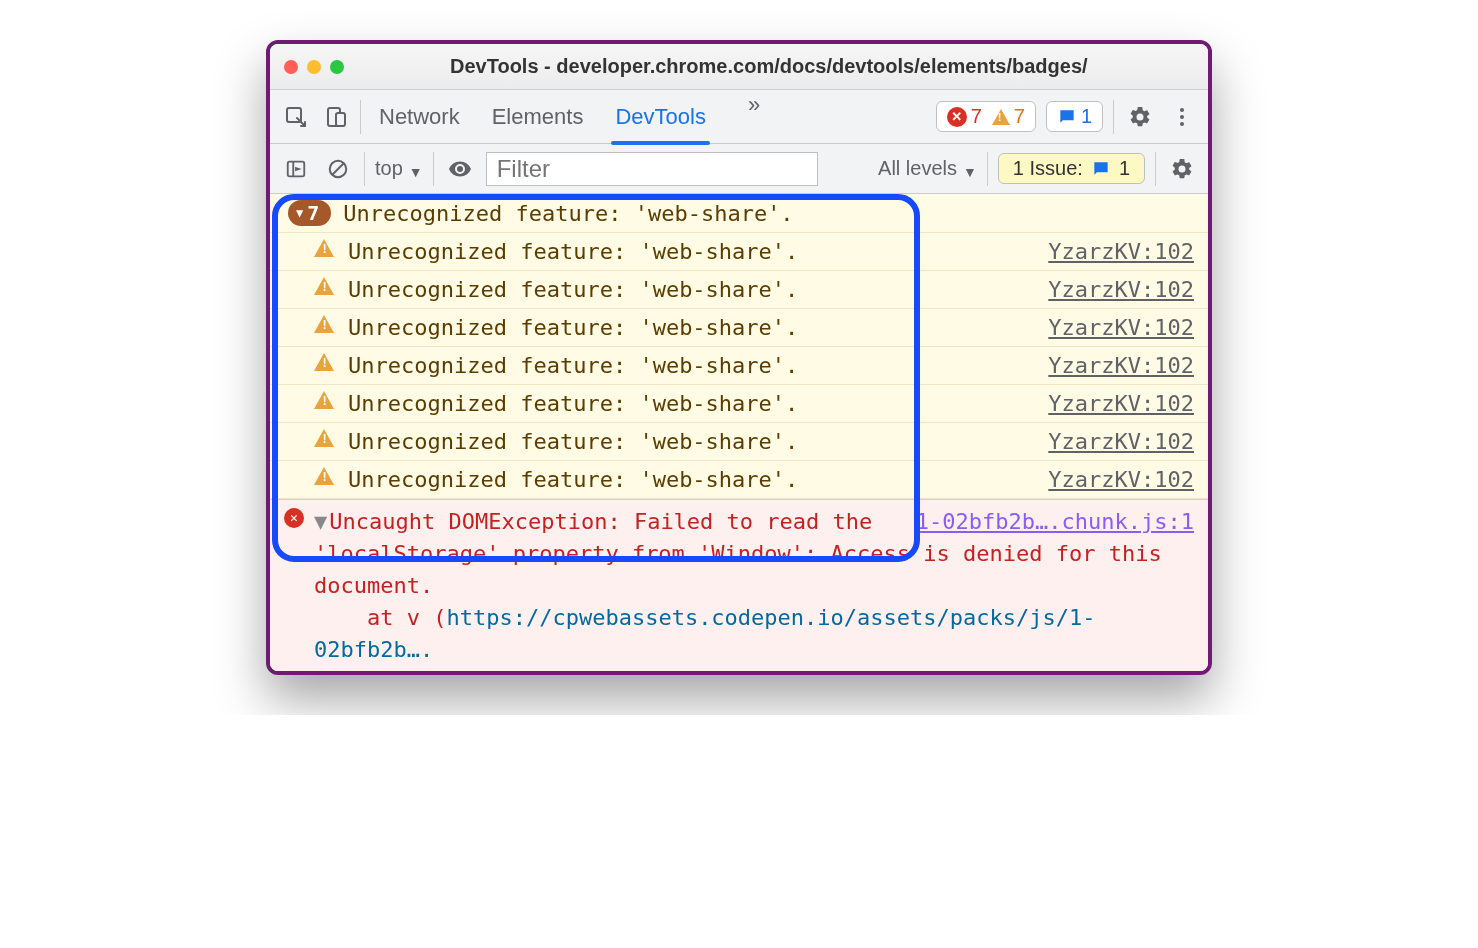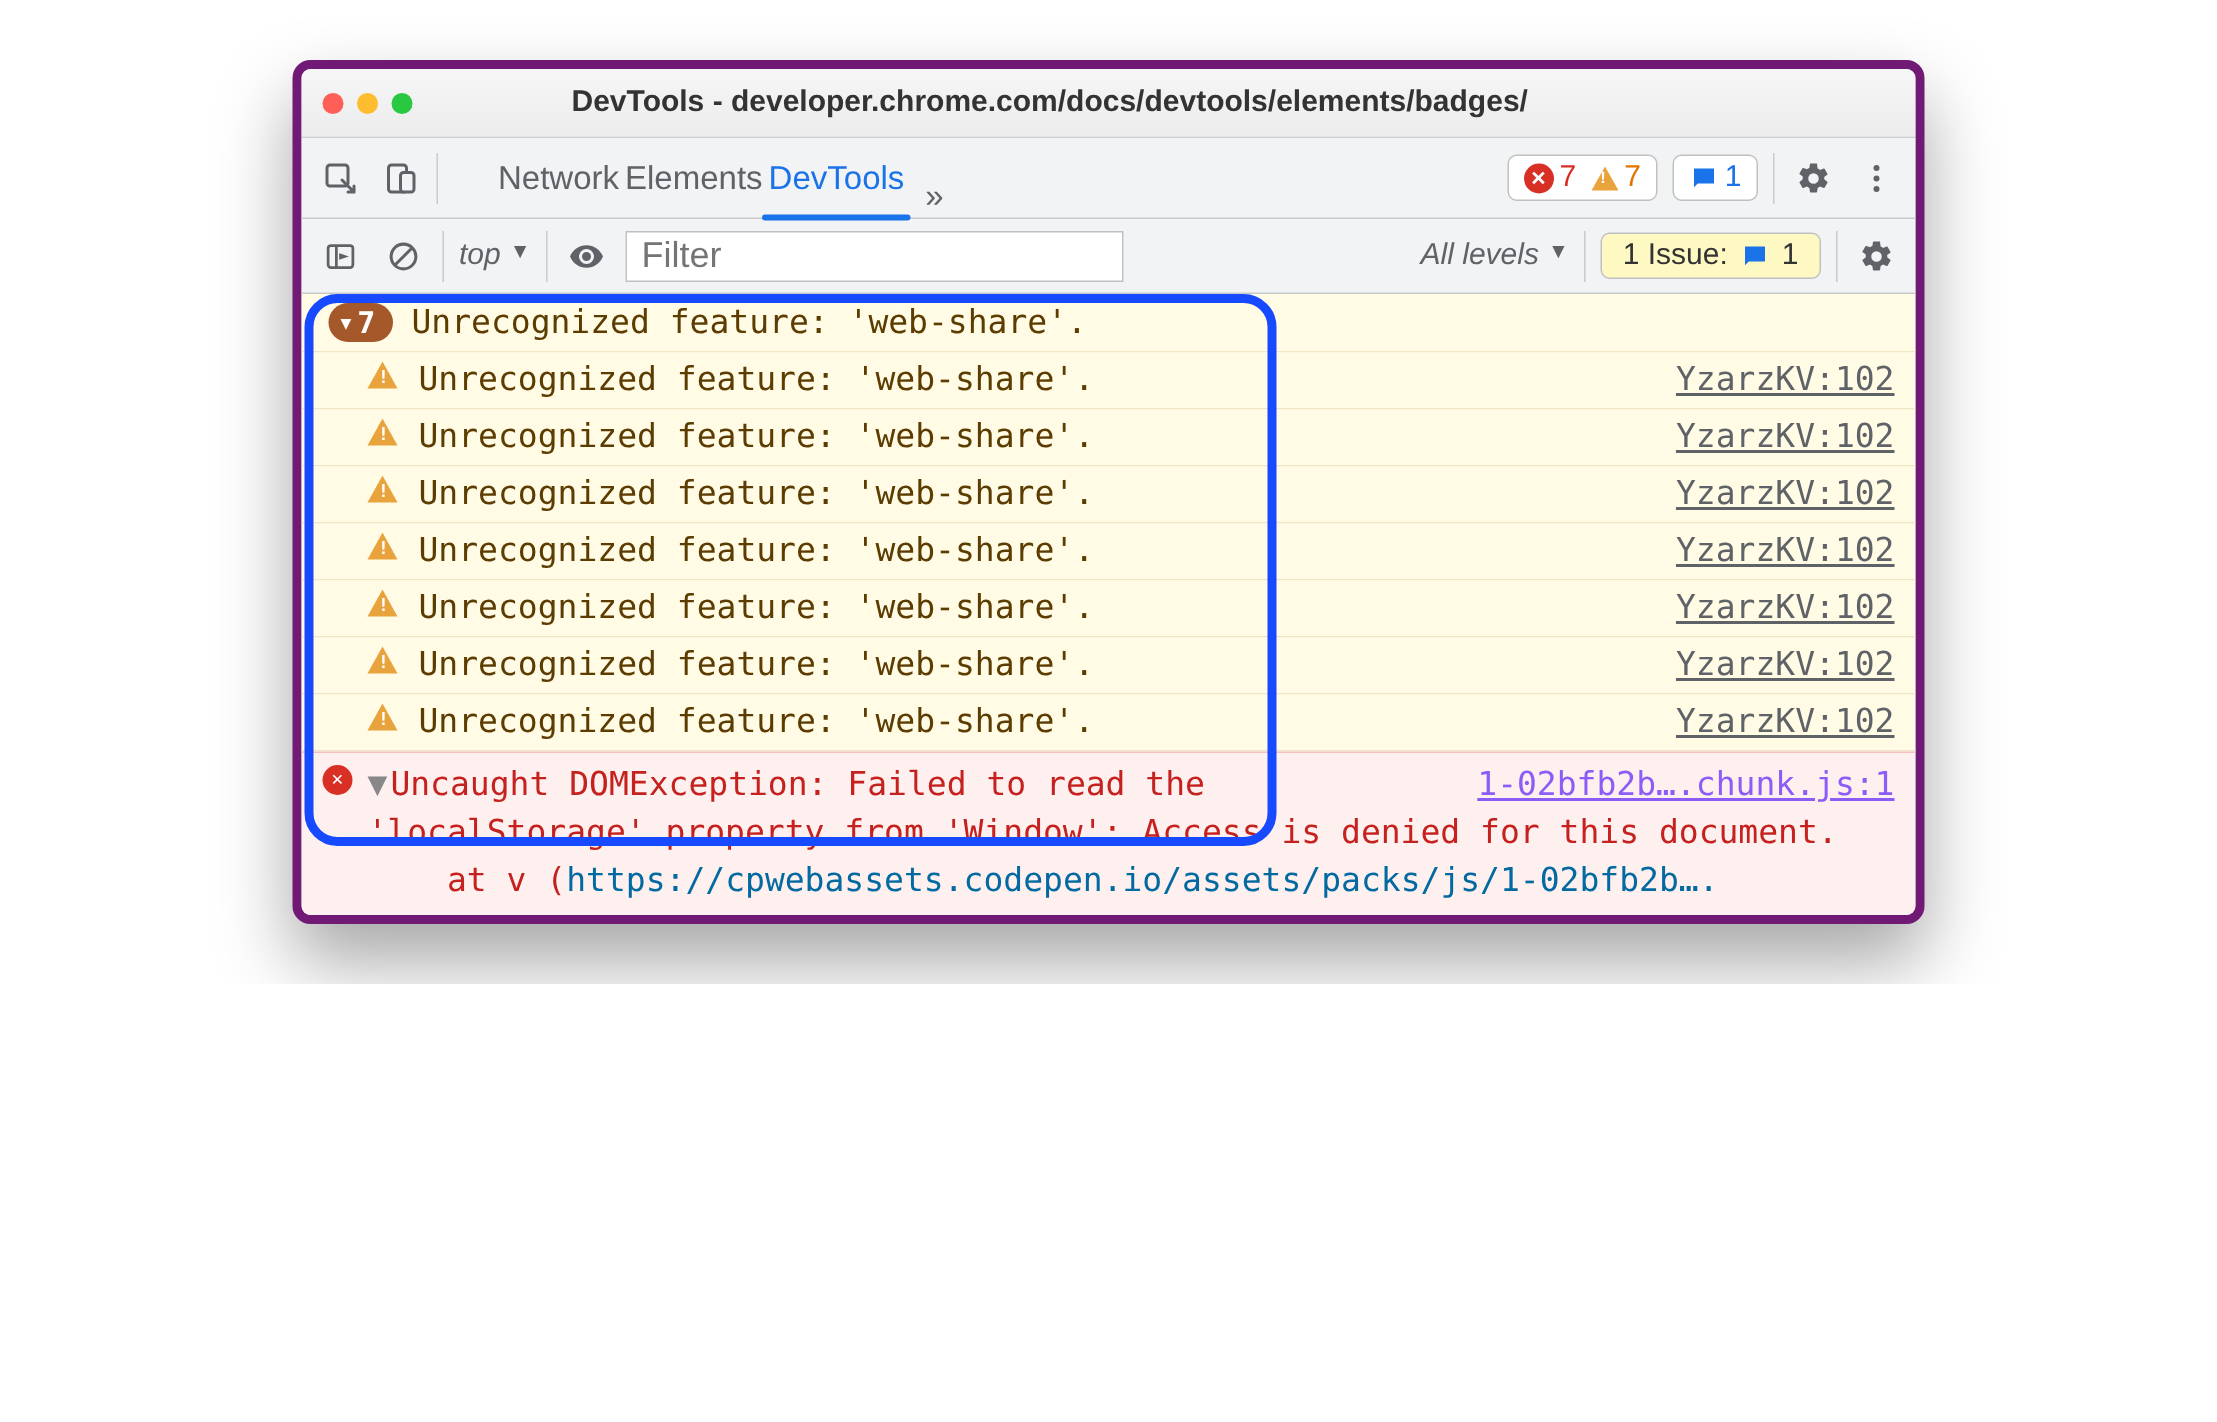--- a/index.html
+++ b/index.html
@@ -5,22 +5,22 @@
   * { box-sizing: border-box; margin: 0; padding: 0; }
   body {
     background: #fff;
     font-family: -apple-system, BlinkMacSystemFont, "Segoe UI", Helvetica, Arial, sans-serif;
     display: flex;
     justify-content: center;
     align-items: flex-start;
     padding: 40px;
   }
   .window {
-    width: 1088px;
-    border: 6px solid #701a75;
+    width: 946px;
+    border: 4px solid #701a75;
     border-radius: 12px;
     overflow: hidden;
     background: #fff;
     box-shadow: 0 25px 50px rgba(0,0,0,0.35);
     position: relative;
   }
   
   .titlebar {
     height: 46px;
     background: linear-gradient(#f6f6f6, #ececec);
@@ -45,21 +45,21 @@
     padding: 0 10px;
     gap: 8px;
     background: #f1f3f4;
   }
   .icon-btn {
     width: 32px; height: 32px;
     display: flex; align-items: center; justify-content: center;
     color: #5f6368;
     border-radius: 4px;
   }
-  .tabs { display: flex; margin-left: 30px; align-items: flex-end; }
+  .tabs { display: flex; gap: 28px; margin-left: 8px; align-items: flex-start; }
   .tab {
     font-size: 22px;
     color: #5f6368;
     padding: 12px 2px 12px 2px;
     position: relative;
   }
   .tab.active {
     color: #1a73e8;
   }
   .tab.active::after {
@@ -104,21 +104,21 @@
   }
   .filter-input {
     flex: 0 0 280px;
     height: 34px;
     border: 1px solid #c0c0c0;
     background: #fff;
     padding: 0 10px;
     font-size: 24px;
     color: #333;
   }
-  .dropdown { display:flex; align-items:flex-start; gap:6px;font-style:italic; }
+  .dropdown { display:flex; align-items:flex-end; gap:6px; }
   .dropdown .caret { font-size: 14px; }
   .issues-btn {
     border: 1px solid #c0c0c0;
     border-radius: 6px;
     padding: 3px 14px;
     background: #fef9c3;
     display: flex; align-items: center; gap: 8px;
     font-size: 20px; color: #333;
   }
 

